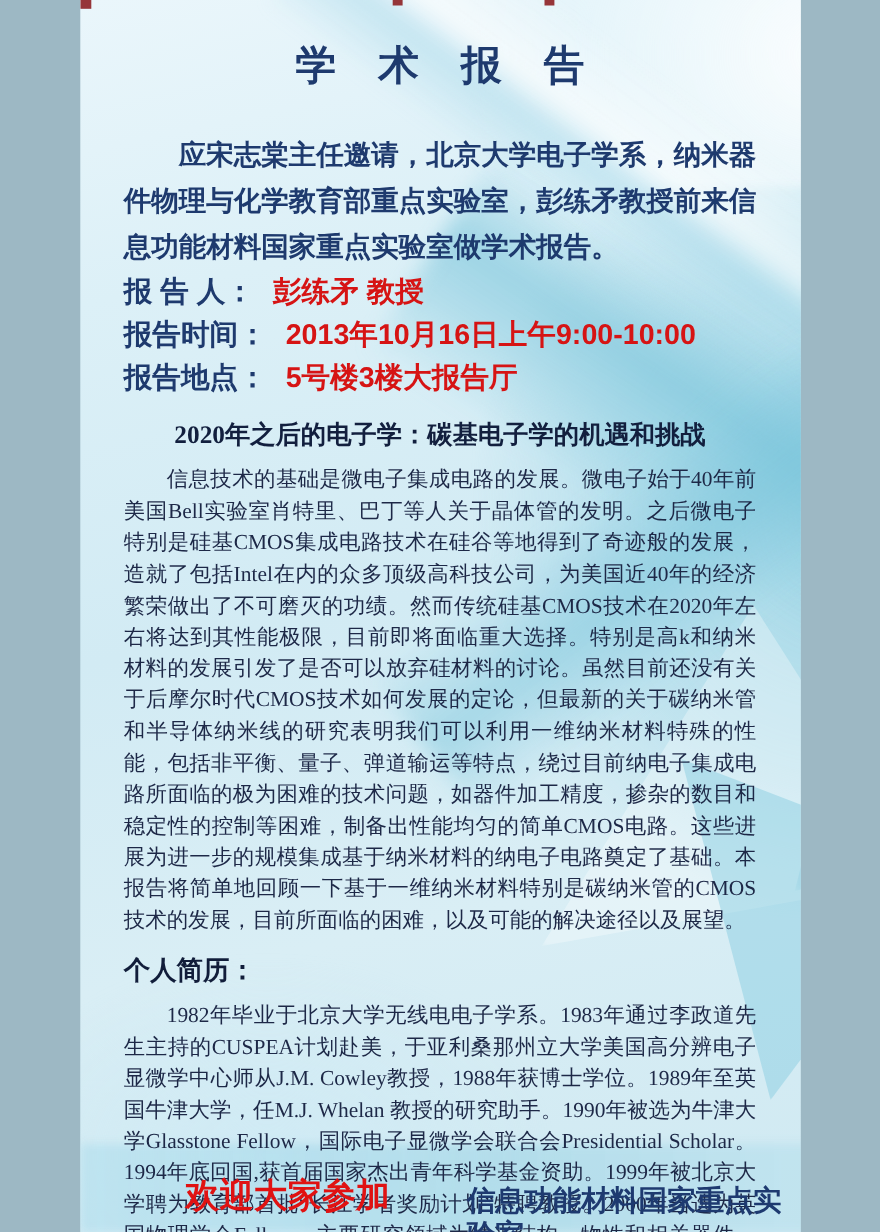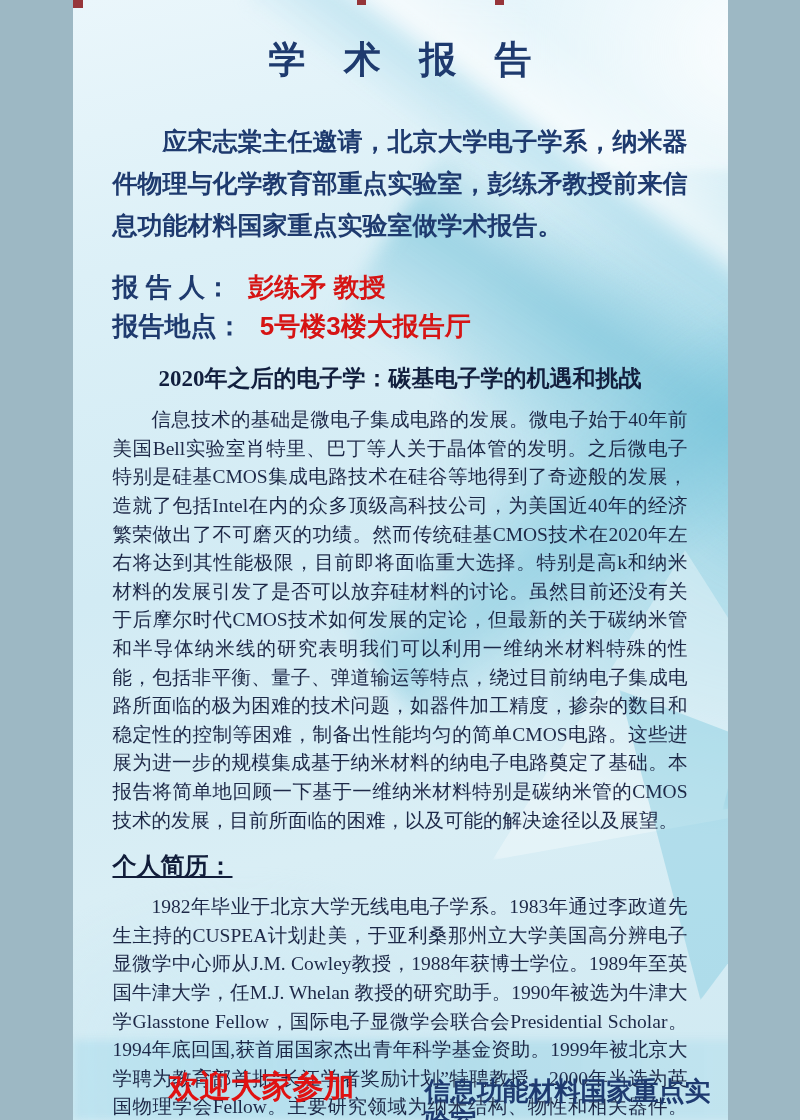--- a/index.html
+++ b/index.html
@@ -46,35 +46,35 @@
   .content{position:absolute;inset:0;padding:0 40px;box-sizing:border-box;}
   .title{
     margin:38px 0 0;text-align:center;
     font:bold 37px/1.2 "Liberation Sans","DejaVu Sans",sans-serif;
     letter-spacing:14px;color:#1e3a6e;text-indent:14px;
   }
   .intro{
     margin:38px 0 0;text-align:justify;text-indent:2em;
     font:bold 25px/42px "Liberation Sans","DejaVu Sans",sans-serif;color:#1e3a6e;
   }
-  .info{margin:22px 0 0;}
+  .info{margin:0 0 0;}
   .info-row{font:bold 26px/39px "Liberation Sans","DejaVu Sans",sans-serif;white-space:nowrap;}
   .info-label{color:#1e3a6e;}
   .info-value{color:#d61414;margin-left:10px;}
   .talk-title{
     margin:18px 0 0;text-align:center;
     font:bold 23px/1.3 "Liberation Serif","DejaVu Serif",serif;color:#121f3e;
   }
   .abstract{
     margin:12px 0 0;text-align:justify;text-indent:2em;
     font:normal 19.5px/28.6px "Liberation Serif","DejaVu Serif",serif;color:#1d2847;
   }
   .bio-heading{
     margin:16px 0 12px;
-    font:bold 24px/1.25 "Liberation Sans","DejaVu Sans",sans-serif;color:#111d3a;text-decoration:underline;
+    font:bold 24px/1.25 "Liberation Sans","DejaVu Sans",sans-serif;color:#111d3a;
   }
   .bio-text{
     margin:8px 0 0;text-align:justify;text-indent:2em;
     font:normal 19.5px/28.6px "Liberation Serif","DejaVu Serif",serif;color:#1d2847;
   }
   .welcome{
     position:absolute;left:96px;top:1068px;
     font:bold 31px/1.2 "Liberation Sans","DejaVu Sans",sans-serif;color:#e01212;
   }
   .labname{
@@ -106,20 +106,24 @@
   <div class="content">
 
     <h1 class="title">学 术 报 告</h1>
 
     <p class="intro">应宋志棠主任邀请，北京大学电子学系，纳米器件物理与化学教育部重点实验室，彭练矛教授前来信息功能材料国家重点实验室做学术报告。</p>
 
     <div class="info">
       <div class="info-row">
         <span class="info-label">报 告 人：</span>
         <span class="info-value">彭练矛 教授</span>
+      </div>
+      <div class="info-row">
+        <span class="info-label">报告时间：</span>
+        <span class="info-value">2013年10月16日上午9:00-10:00</span>
       </div>
       <div class="info-row">
         <span class="info-label">报告地点：</span>
         <span class="info-value">5号楼3楼大报告厅</span>
       </div>
     </div>
 
     <h2 class="talk-title">2020年之后的电子学：碳基电子学的机遇和挑战</h2>
 
     <p class="abstract">信息技术的基础是微电子集成电路的发展。微电子始于40年前美国Bell实验室肖特里、巴丁等人关于晶体管的发明。之后微电子特别是硅基CMOS集成电路技术在硅谷等地得到了奇迹般的发展，造就了包括Intel在内的众多顶级高科技公司，为美国近40年的经济繁荣做出了不可磨灭的功绩。然而传统硅基CMOS技术在2020年左右将达到其性能极限，目前即将面临重大选择。特别是高k和纳米材料的发展引发了是否可以放弃硅材料的讨论。虽然目前还没有关于后摩尔时代CMOS技术如何发展的定论，但最新的关于碳纳米管和半导体纳米线的研究表明我们可以利用一维纳米材料特殊的性能，包括非平衡、量子、弹道输运等特点，绕过目前纳电子集成电路所面临的极为困难的技术问题，如器件加工精度，掺杂的数目和稳定性的控制等困难，制备出性能均匀的简单CMOS电路。这些进展为进一步的规模集成基于纳米材料的纳电子电路奠定了基础。本报告将简单地回顾一下基于一维纳米材料特别是碳纳米管的CMOS技术的发展，目前所面临的困难，以及可能的解决途径以及展望。</p>

